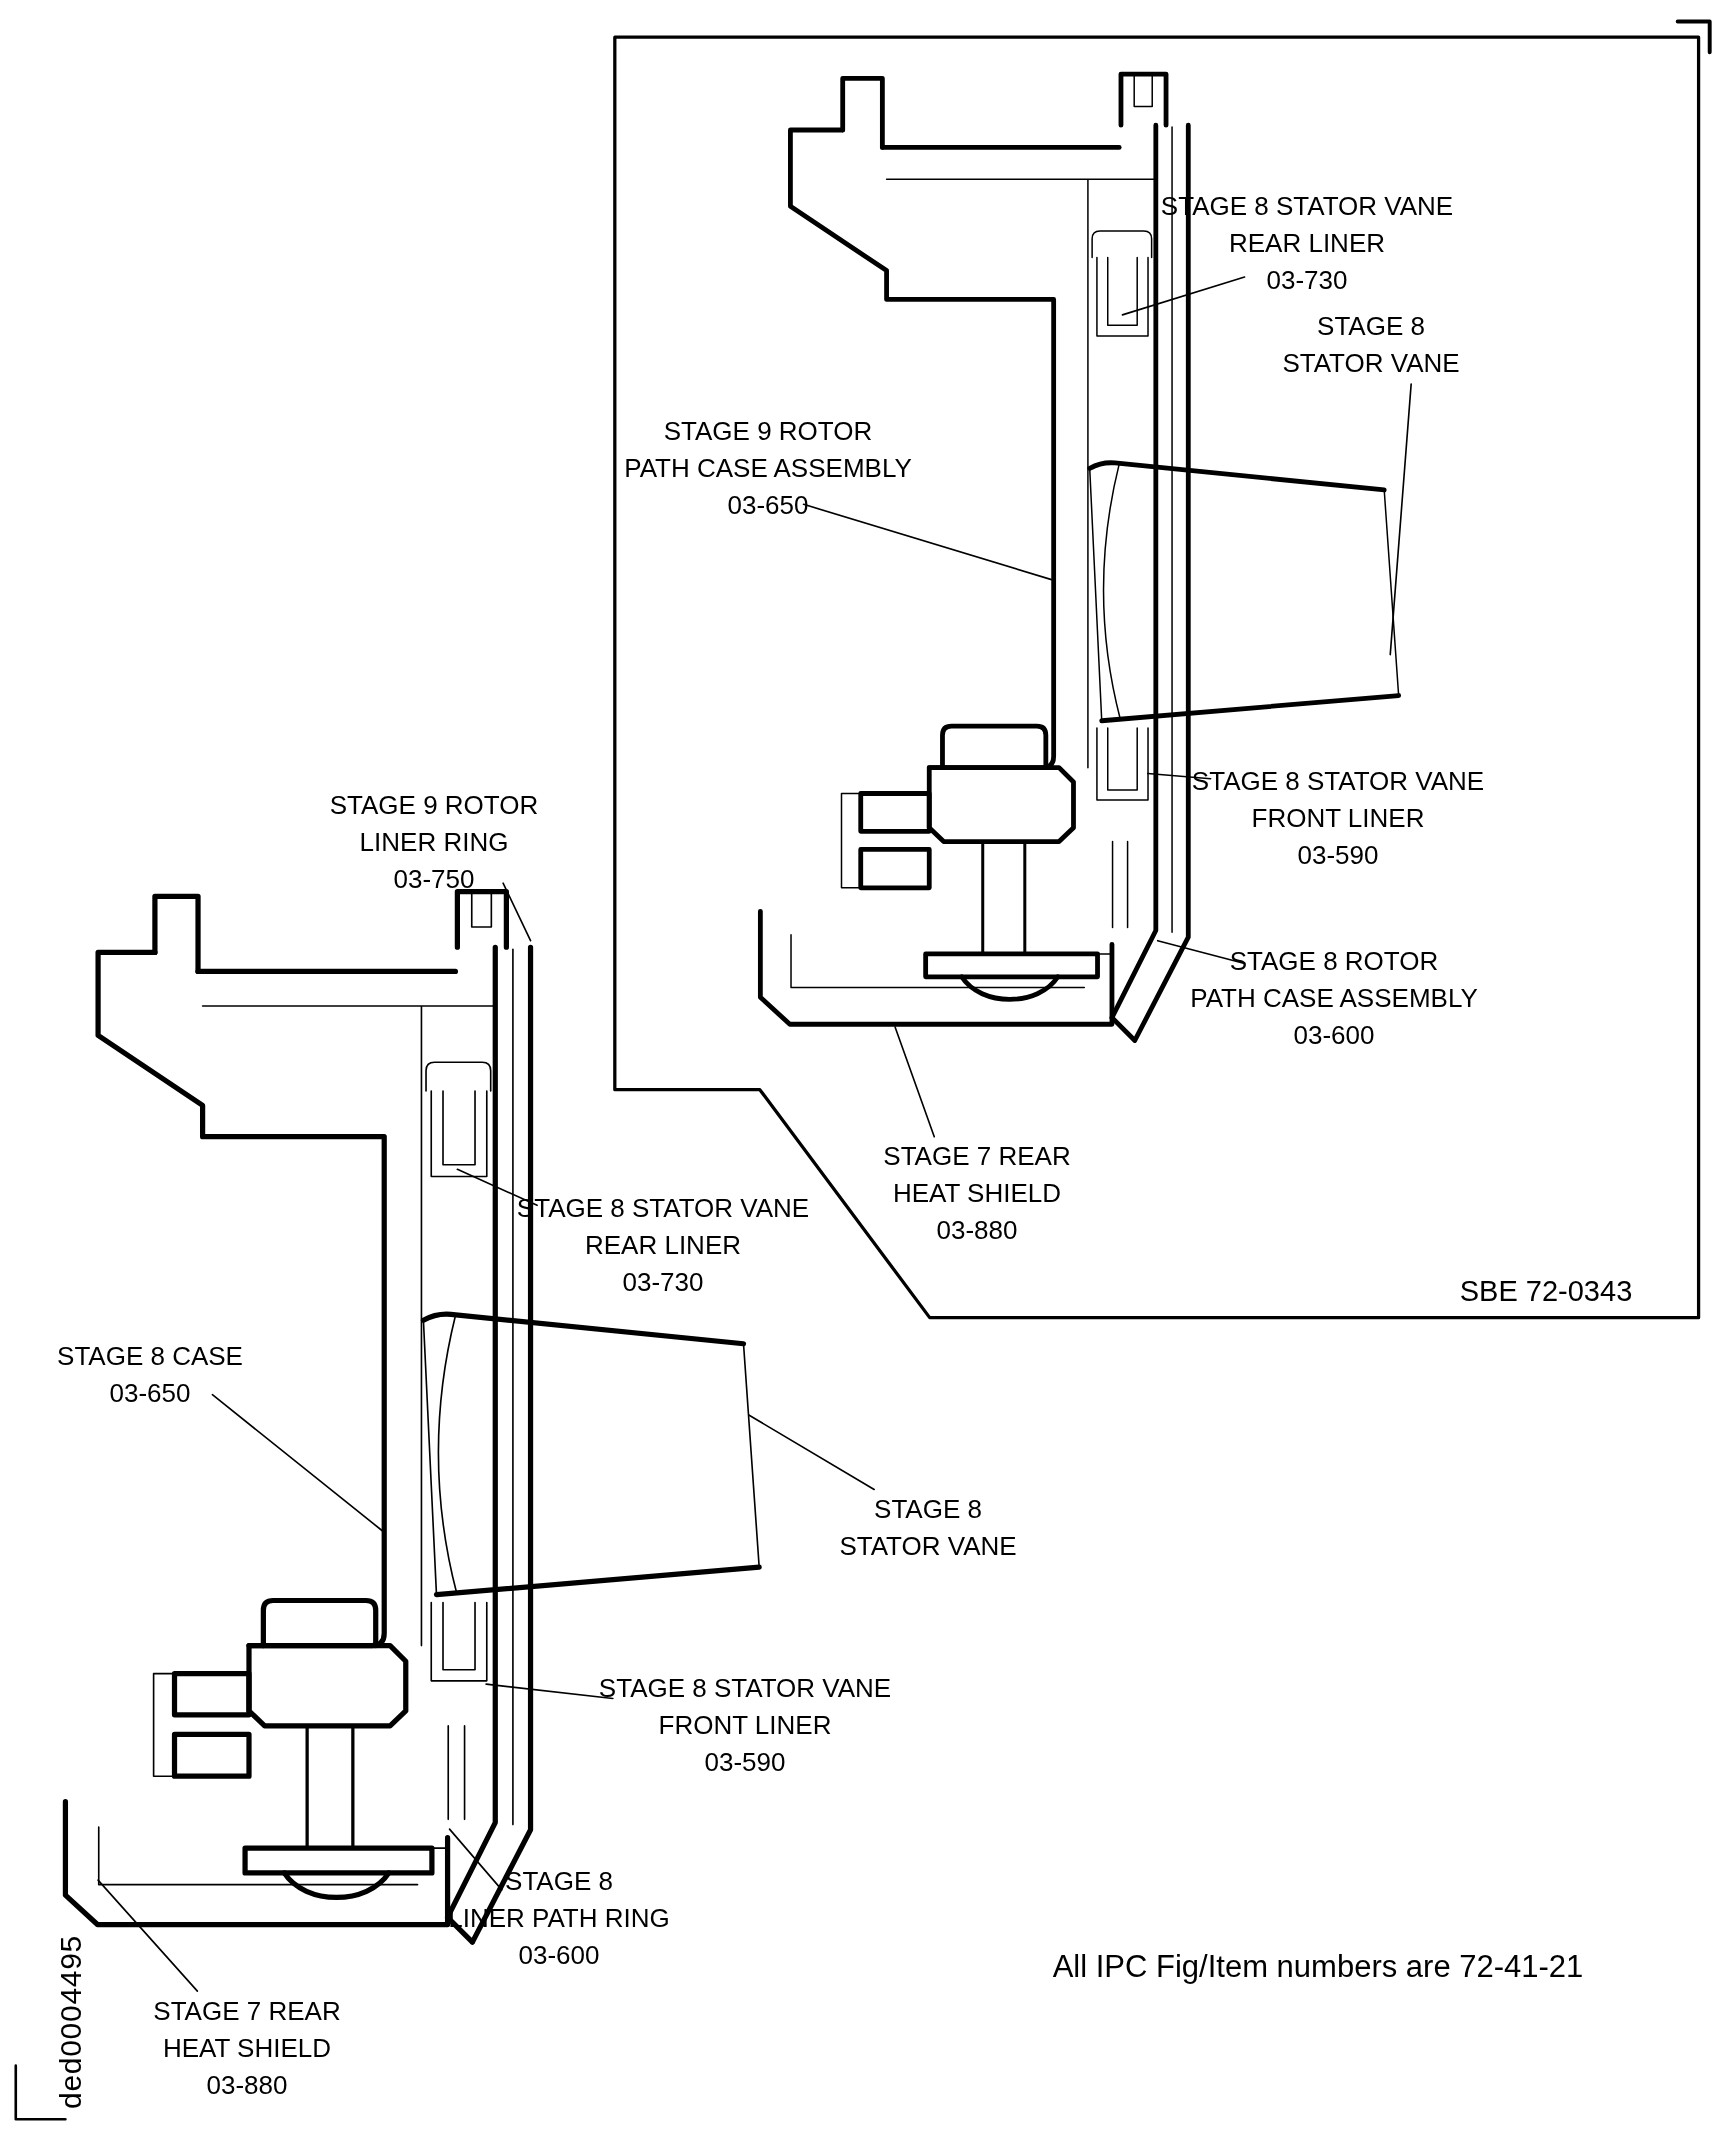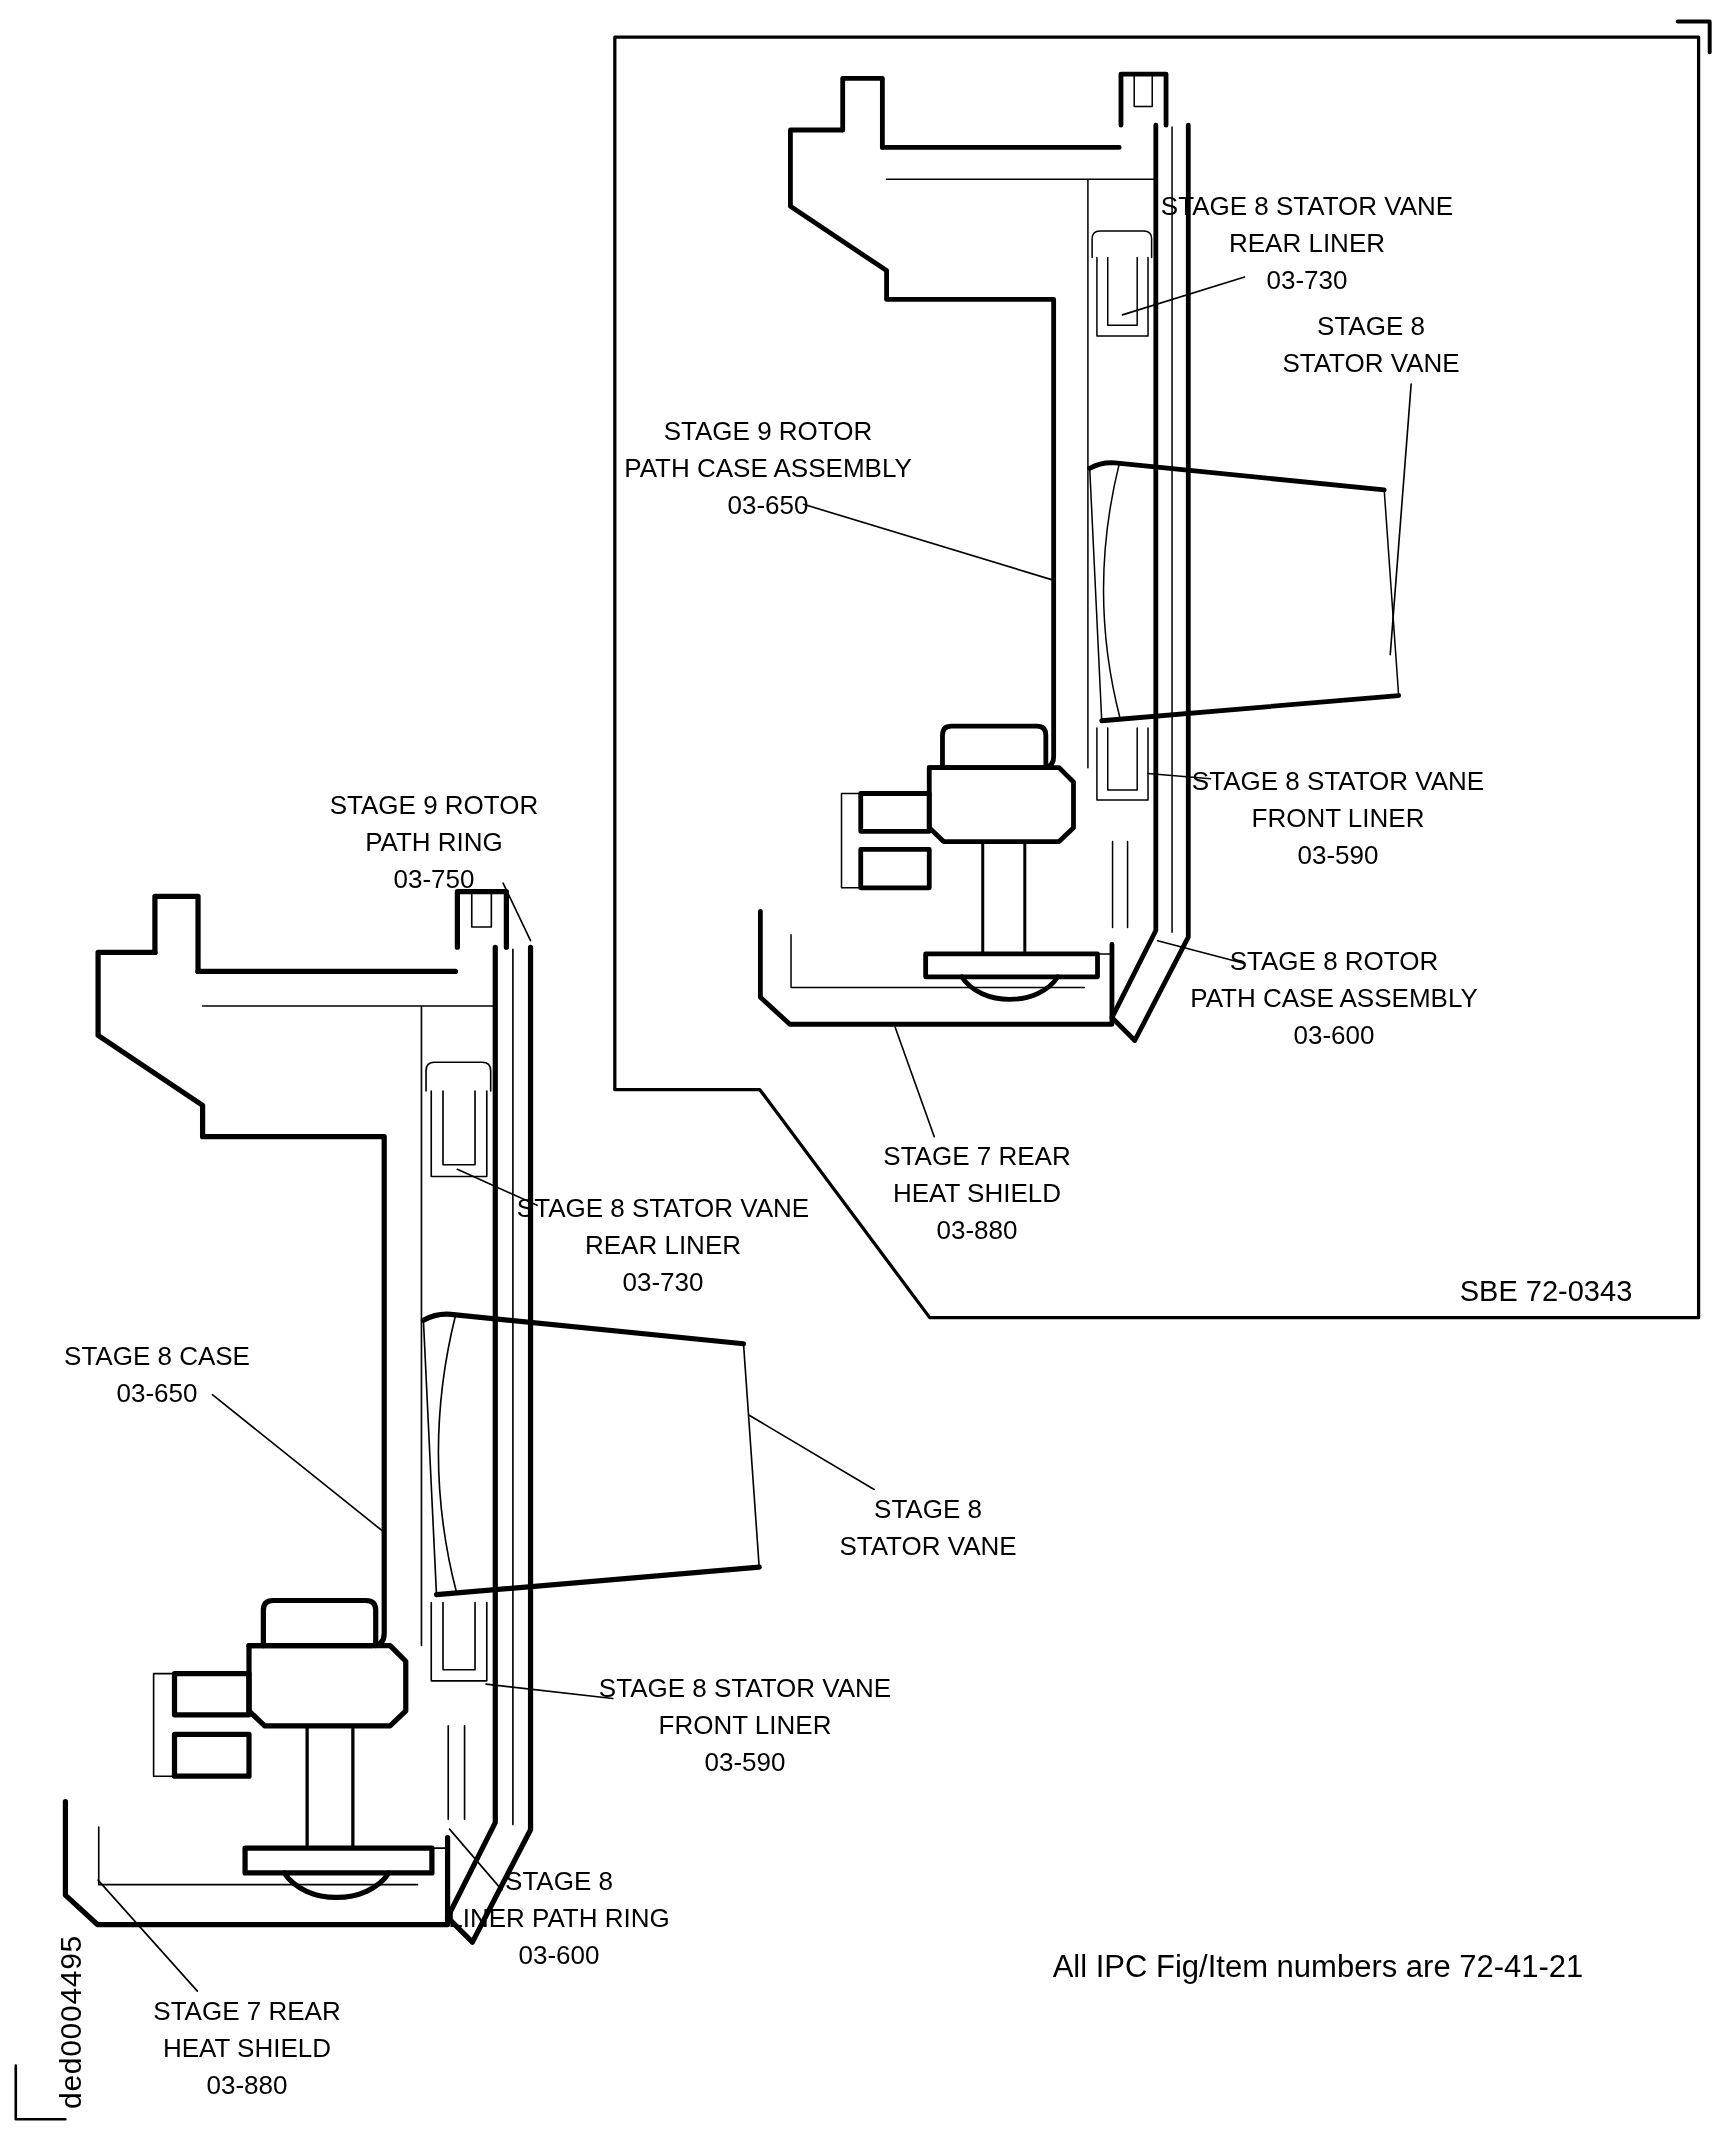--- a/index.html
+++ b/index.html
@@ -154,31 +154,31 @@
     <div>HEAT SHIELD</div>
     <div>03-880</div>
   </div>
 
   <div class="label fig-num" style="left:1546px;top:1273px">
     <div>SBE 72-0343</div>
   </div>
 
   <div class="label" style="left:434px;top:787px">
     <div>STAGE 9 ROTOR</div>
-    <div>PATH RING</div>
+    <div>LINER RING</div>
     <div>03-750</div>
   </div>
 
   <div class="label" style="left:663px;top:1190px">
     <div>STAGE 8 STATOR VANE</div>
     <div>REAR LINER</div>
     <div>03-730</div>
   </div>
 
-  <div class="label" style="left:157px;top:1338px">
+  <div class="label" style="left:150px;top:1338px">
     <div>STAGE 8 CASE</div>
     <div>03-650</div>
   </div>
 
   <div class="label" style="left:928px;top:1491px">
     <div>STAGE 8</div>
     <div>STATOR VANE</div>
   </div>
 
   <div class="label" style="left:745px;top:1670px">

